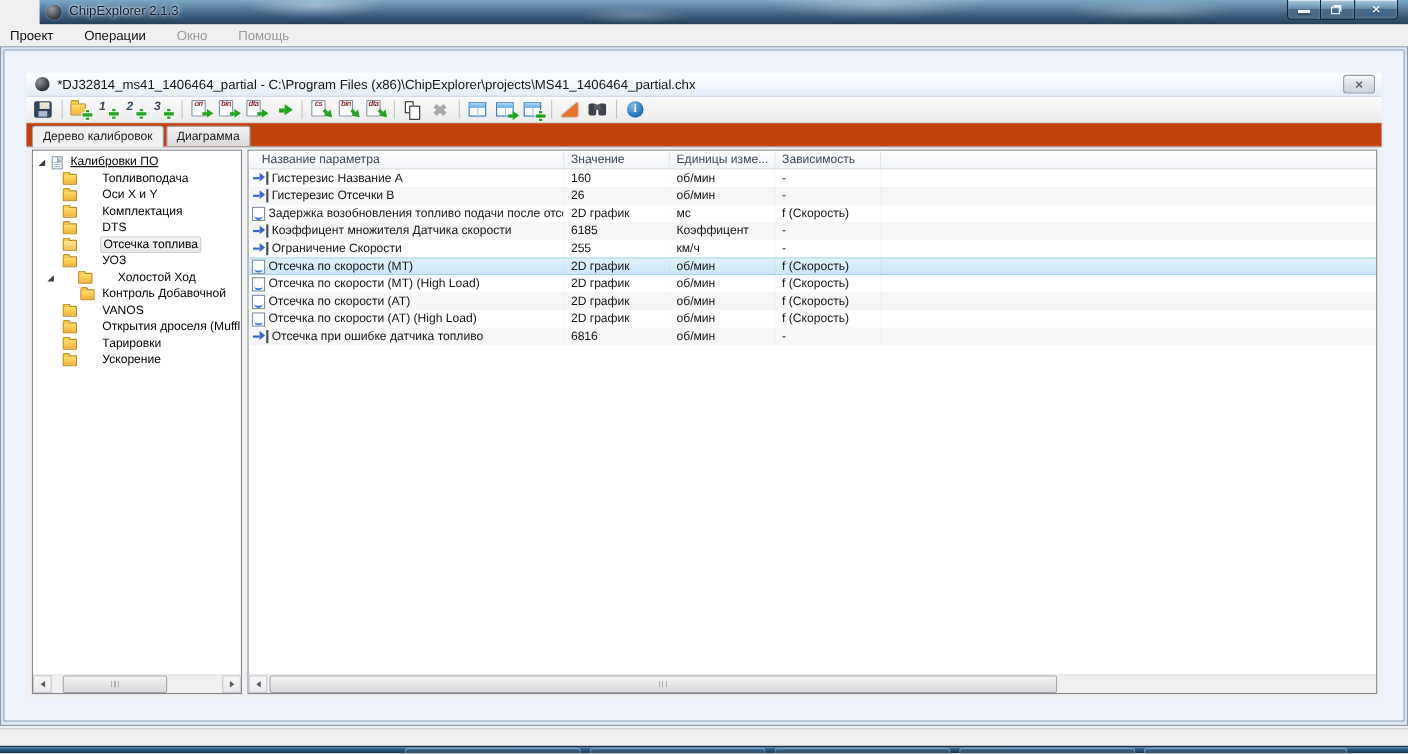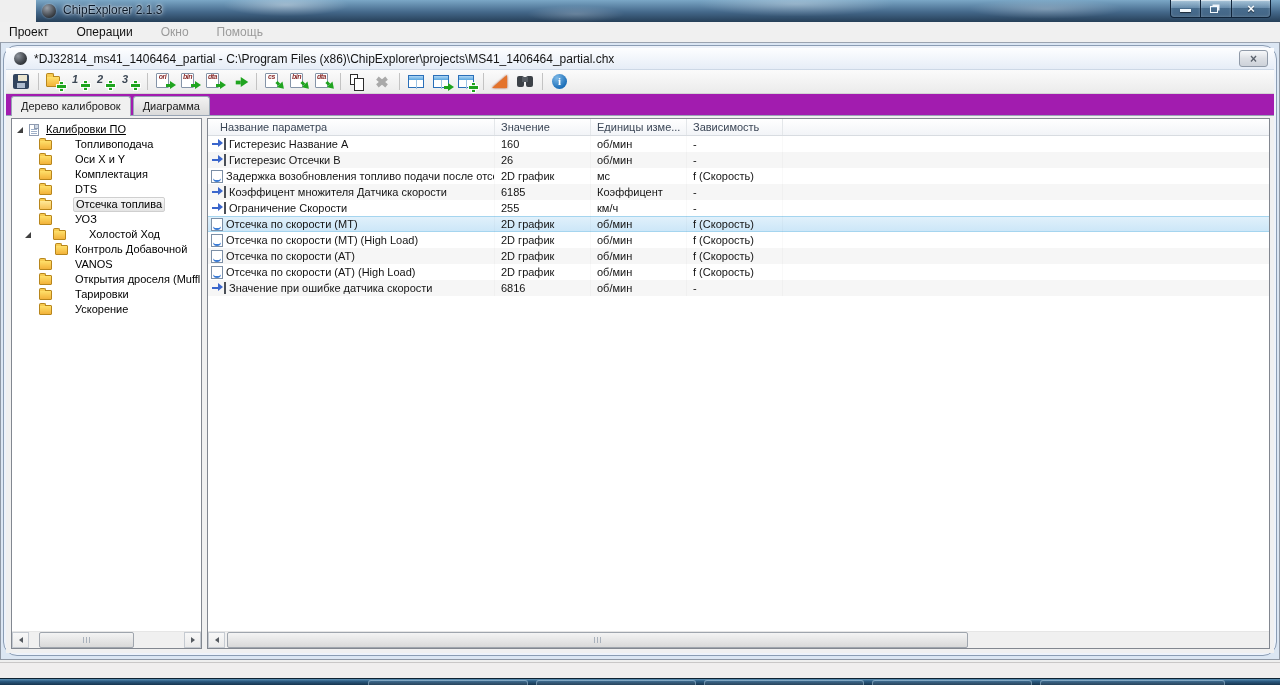--- a/index.html
+++ b/index.html
@@ -35,21 +35,21 @@
 
   .menubar { height:20px; background:#f0f0f0; display:flex; align-items:center; }
   .menu-item { font-size:12px; color:#111; padding:2px 9px; margin-right:10px; }
   .menu-item.disabled { color:#9b9b9b; }
 
   .client { position:absolute; left:0; right:0; top:42px; bottom:2px; background:#dbe6f3;
     border:1px solid #8f98a5; border-top:1px solid #9aa3b0; }
 
   
   .doc-window { position:absolute; left:2px; right:2px; top:2px; bottom:3px;
-    background:#edf2fa; border:1px solid #8b9db4; border-radius:14px; display:flex; flex-direction:column; padding:2px;justify-content:center; }
+    background:#edf2fa; border:1px solid #8b9db4; border-radius:2px; display:flex; flex-direction:column; padding:20px;justify-content:center; }
   .doc-titlebar { height:22px; position:relative; display:flex; align-items:center;
     background:linear-gradient(#fdfeff,#e6edf7); border-bottom:1px solid #cdd8e6; }
   .doc-icon { width:13px; height:13px; border-radius:50%; margin:0 7px 0 8px;
     background: radial-gradient(circle at 4px 4px, #8f959d, #43484e 55%, #121416); flex:none; }
   .doc-title { font-size:12px; color:#141414; white-space:nowrap; overflow:hidden; }
   .doc-close { position:absolute; right:6px; top:2px; width:29px; height:17px; border:1px solid #909aa8; border-radius:3px;
     background:linear-gradient(#f7f8fa,#dcdfe4 50%,#cdd2d9); display:flex; align-items:center; justify-content:center;
     color:#5c636d; font-size:12px; font-weight:bold; line-height:1; }
 
   
@@ -99,21 +99,21 @@
     border-left:15px solid transparent; border-bottom:13px solid #e4732b; filter:drop-shadow(0 0 1px #a33b12); }
   .ic-binoc { position:absolute; left:3px; top:5px; width:16px; height:11px; }
   .ic-binoc::before { content:""; position:absolute; left:0; top:0; width:7px; height:11px; background:#3c4147; border-radius:2px; box-shadow:9px 0 0 #3c4147; }
   .ic-binoc::after { content:""; position:absolute; left:5px; top:1px; width:6px; height:5px; background:#565c63; }
   .ic-info { position:absolute; left:4px; top:3px; width:15px; height:15px; border-radius:50%;
     background: radial-gradient(circle at 5px 4px, #7db9e8, #1d6fb8 70%); }
   .ic-info::before { content:"i"; position:absolute; width:100%; text-align:center; top:1px; color:#fff; font-size:11px; font-weight:bold; font-family:"Liberation Serif", serif; }
   .tb.disabled { opacity:.85; }
 
   
-  .tabstrip { height:21px; padding-left:5px; display:flex; align-items:flex-end; background:#a21caf; position:relative; z-index:1; }
+  .tabstrip { height:21px; padding-left:5px; display:flex; align-items:flex-end; background:#c2410c; position:relative; z-index:1; }
   .tab { font-size:11px; color:#1c1c1c; padding:3px 9px 3px 9px; border:1px solid #98a5b5; border-bottom:none;
     border-radius:3px 3px 0 0; background:linear-gradient(#f3f3f3,#dadada); margin-right:2px; position:relative; }
   .tab.active { background:#f0f0f0; z-index:3; padding-bottom:4px; margin-bottom:-1px; }
 
   
   .content { flex:1; min-height:0; background:#f0f0f0; border-top:1px solid #98a5b5; display:flex; padding:2px 4px 4px 5px; gap:5px; }
   .panel { background:#fff; border:1px solid #828790; position:relative; overflow:hidden; }
   .tree-panel { width:191px; flex:none; }
   .grid-panel { flex:1; display:flex; flex-direction:column; }
 
@@ -473,21 +473,21 @@
                   <span>Отсечка по скорости (AT) (High Load)</span>
                 </div>
               <div class="td">2D график</div>
               <div class="td">об/мин</div>
               <div class="td">f (Скорость)</div>
               <div class="td filler"></div>
             </div>
             <div class="trow">
               <div class="td name">
                   <span class="pi pi-scalar"></span>
-                  <span>Значение при ошибке датчика скорости</span>
+                  <span>Отсечка при ошибке датчика топливо</span>
                 </div>
               <div class="td">6816</div>
               <div class="td">об/мин</div>
               <div class="td">-</div>
               <div class="td filler"></div>
             </div>
           </div>
           <div class="hscroll">
             <div class="sb-btn">
                 <span class="arr-l"></span>

